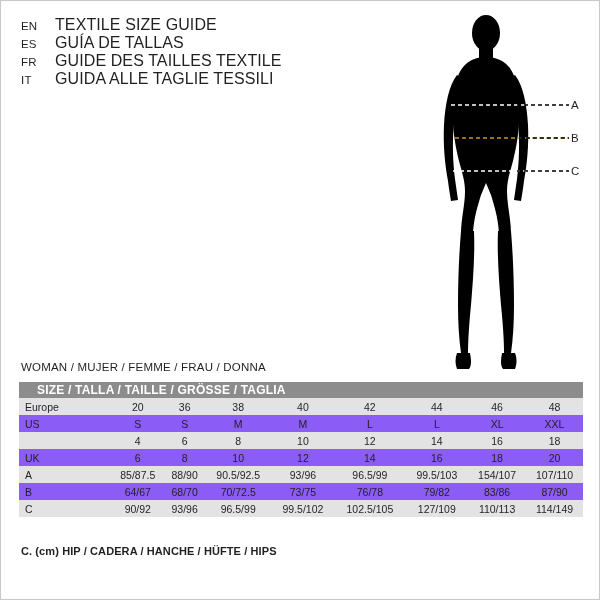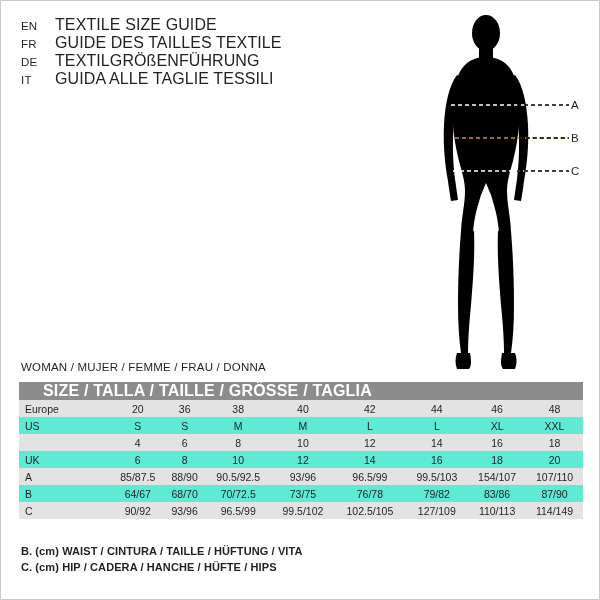--- a/index.html
+++ b/index.html
@@ -92,37 +92,37 @@
     height: 17px;
     padding: 0;
     text-align: center;
     vertical-align: middle;
     border: 0;
   }
   table.size-table tr.head td {
     background: #8c8c8c;
     color: #ffffff;
     font-weight: bold;
-    font-size: 16px;
+    font-size: 12px;
     letter-spacing: 0.2px;
     text-align: left;
-    padding-left: 24px;
+    padding-left: 18px;
     height: 16px;
   }
   table.size-table td.rowlabel {
     text-align: left;
     padding-left: 6px;
     width: 86px;
     margin-left: 28px;
   }
   tr.shaded td {
     background: #e3e3e3;
   }
   tr.plain td {
-    background: #5eead4;
+    background: #8b5cf6;
   }
 
   
   .notes {
     position: absolute;
     left: 20px;
     top: 542px;
     width: 560px;
   }
   .note-line {
@@ -137,26 +137,26 @@
 <body>
 
 <div class="page">
 
   <div class="lang-block">
     <div class="lang-row">
       <span class="lang-code">EN</span>
       <span class="lang-text">TEXTILE SIZE GUIDE</span>
     </div>
     <div class="lang-row">
+      <span class="lang-code">ES</span>
+      <span class="lang-text">GUÍA DE TALLAS</span>
+    </div>
+    <div class="lang-row">
       <span class="lang-code">FR</span>
       <span class="lang-text">GUIDE DES TAILLES TEXTILE</span>
-    </div>
-    <div class="lang-row">
-      <span class="lang-code">DE</span>
-      <span class="lang-text">TEXTILGRÖßENFÜHRUNG</span>
     </div>
     <div class="lang-row">
       <span class="lang-code">IT</span>
       <span class="lang-text">GUIDA ALLE TAGLIE TESSILI</span>
     </div>
   </div>
 
   <div class="figure-wrap">
     <svg width="170" height="365" viewBox="0 0 170 365" xmlns="http://www.w3.org/2000/svg">
       <g fill="#000000">
@@ -312,17 +312,16 @@
         <td>99.5/102</td>
         <td>102.5/105</td>
         <td>127/109</td>
         <td>110/113</td>
         <td>114/149</td>
       </tr>
     </tbody>
   </table>
 
   <div class="notes">
-    <div class="note-line">B. (cm) WAIST / CINTURA / TAILLE / HÜFTUNG / VITA</div>
     <div class="note-line">C. (cm) HIP / CADERA / HANCHE / HÜFTE / HIPS</div>
   </div>
 
 </div>
 
 </body></html>

